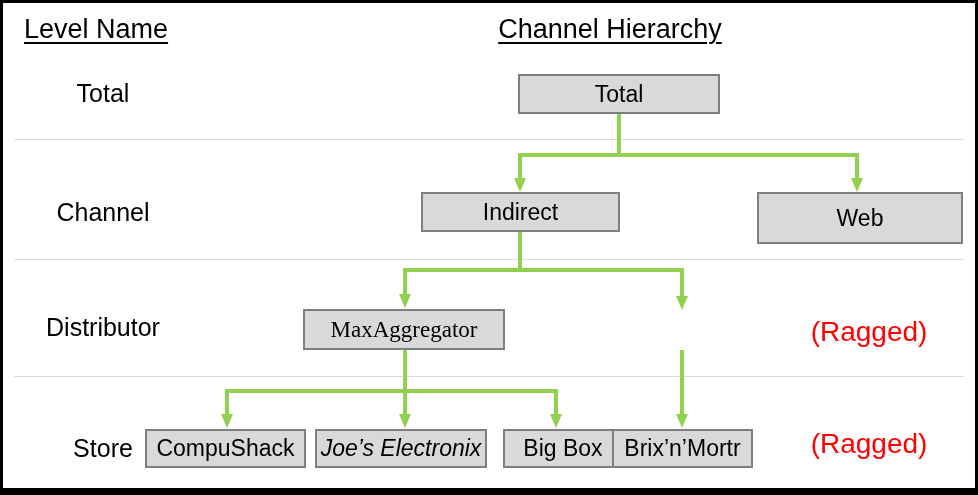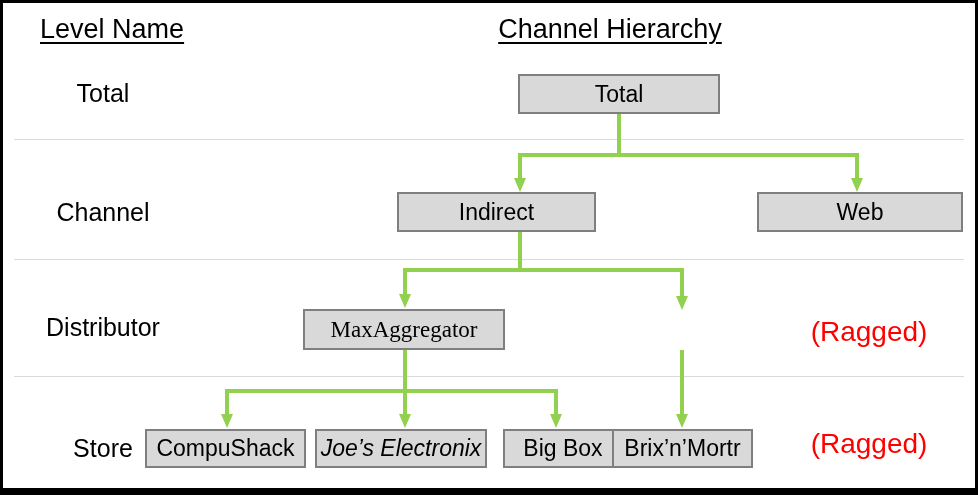--- a/index.html
+++ b/index.html
@@ -25,21 +25,21 @@
   }
   .hdr {
     position: absolute;
     font-size: 27px;
     color: #000000;
     text-decoration: underline;
     text-underline-offset: 4px;
     text-decoration-thickness: 2px;
     white-space: nowrap;
   }
-  .hdr-level { left: 40px; top: 14px; text-decoration: underline; }
+  .hdr-level { left: 24px; top: 14px; text-decoration: underline; }
   .hdr-hier  { left: 440px; top: 14px; width: 340px; text-align: center; }
   .divider {
     position: absolute;
     left: 14px;
     width: 950px;
     height: 1px;
     background: var(--divider, #d9d9d9);
   }
   .lvl {
     position: absolute;
@@ -125,22 +125,22 @@
 
     <path class="edge" d="M225 391 H558"></path>
     <path class="edge" d="M405 348 V421" marker-end="url(#arw)"></path>
     <path class="edge" d="M227 389 V421" marker-end="url(#arw)"></path>
     <path class="edge" d="M556 389 V421" marker-end="url(#arw)"></path>
 
     <path class="edge" d="M682 350 V421" marker-end="url(#arw)"></path>
   </svg>
 
   <div class="node" style="left:518px; top:74px;  width:202px; height:40px;">Total</div>
-  <div class="node" style="left:397px; top:192px; width:199px; height:40px;">Indirect</div>
-  <div class="node" style="left:757px; top:192px; width:206px; height:40px;">Web</div>
+  <div class="node" style="left:421px; top:192px; width:199px; height:40px;">Indirect</div>
+  <div class="node" style="left:757px; top:192px; width:206px; height:52px;">Web</div>
   <div class="node" style="left:303px; top:309px; width:202px; height:41px;font-family:Liberation Serif, serif;">MaxAggregator</div>
   <div class="node" style="left:145px; top:429px; width:161px; height:39px;">CompuShack</div>
   <div class="node" style="left:315px; top:429px; width:172px; height:39px;font-style:italic;">Joe’s Electronix</div>
   <div class="node" style="left:503px; top:429px; width:120px;  height:39px;">Big Box</div>
   <div class="node" style="left:612px; top:429px; width:141px; height:39px;">Brix’n’Mortr</div>
 
   <div class="annot" style="left:794px; top:317px; width:150px;">(Ragged)</div>
   <div class="annot" style="left:794px; top:429px; width:150px;">(Ragged)</div>
 
 </div>

